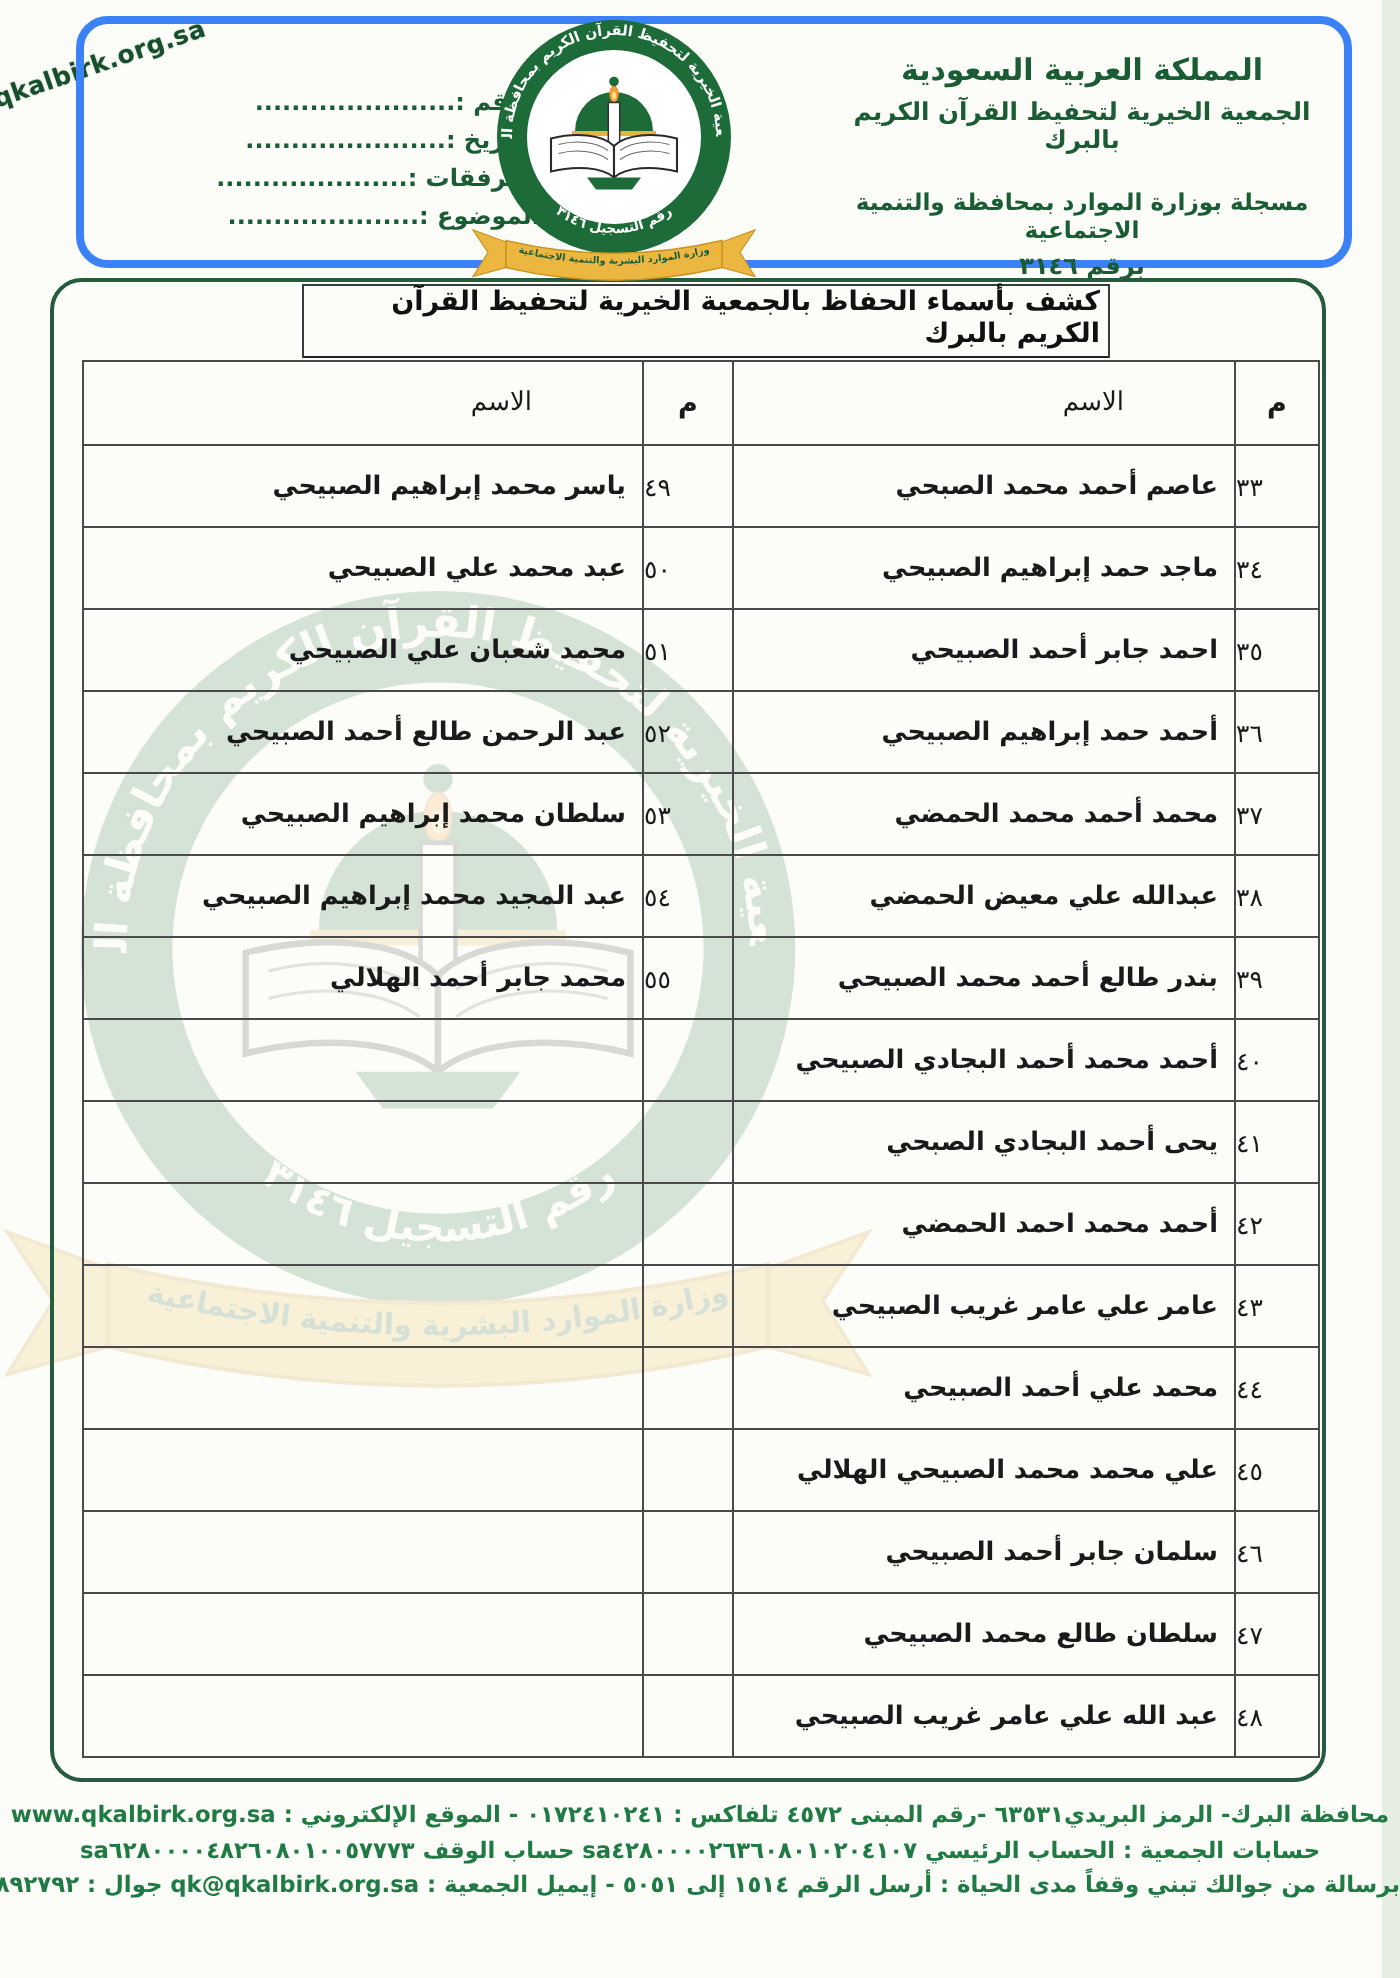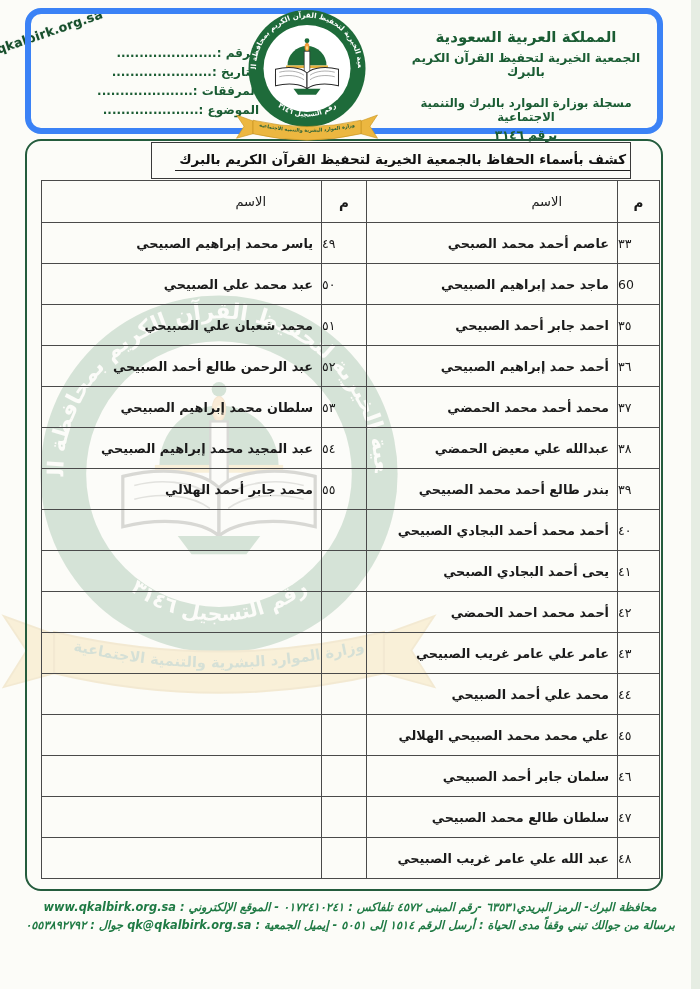--- a/index.html
+++ b/index.html
@@ -19,22 +19,22 @@
   
   .corner-site{
     position:absolute; left:-6px; top:24px;
     transform:rotate(-19deg);
     font-size:12.5px; font-weight:bold; color:#174f2c;
     letter-spacing:.3px;
     text-shadow:0 0 1px rgba(23,79,44,.4);
   }
   
   .top-box{
-    position:absolute; left:25px; top:8px; width:638px; height:126px;
-    border:6px solid #3b82f6; border-radius:16px;
+    position:absolute; left:38px; top:8px; width:638px; height:126px;
+    border:4px solid #3b82f6; border-radius:16px;
   }
   .org-block{
     position:absolute; right:12px; top:14px; width:238px;
     text-align:center; color:#1a5c33; direction:rtl;
   }
   .org-line1{ font-size:15px; font-weight:bold; margin-bottom:5px; }
   .org-line2{ font-size:12.3px; font-weight:bold; margin-bottom:17px; }
   .org-line3{ font-size:11.6px; font-weight:bold; margin-bottom:4px; }
   .org-line4{ font-size:12px; font-weight:bold; }
   .fields-block{
@@ -48,21 +48,21 @@
   .watermark{
     position:absolute; left:-10px; top:268px; width:458px; height:458px;
     opacity:.17; z-index:0; pointer-events:none;
   }
   
   .main-box{
     position:absolute; left:25px; top:139px; width:638px; height:752px;
     border:2px solid #245c3d; border-radius:16px; z-index:1;
   }
   .title-box{
-    position:absolute; left:124px; top:1px; width:480px; height:37px;
+    position:absolute; left:124px; top:1px; width:404px; height:37px;
     border:1.3px solid #3a3a3a;
     display:flex; align-items:center; justify-content:flex-end;
   }
   .title-text{
     direction:rtl; font-size:13.5px; font-weight:bold; color:#111;
     border-bottom:1.3px solid #222; padding:0 4px 3px 4px;
   }
   
   table.roster{
     position:absolute; left:14px; top:39px; width:618px;
@@ -78,21 +78,21 @@
   tr.row{ height:41px; }
   th.h-num{ font-size:13.5px; font-weight:bold; text-align:center; }
   th.h-name{ font-size:13px; font-weight:normal; text-align:start; padding-inline-start:55px; }
   td.c-num{ font-size:12.5px; font-weight:normal; text-align:left; }
   td.c-name{ font-size:12.8px; font-weight:bold; text-align:start; padding-inline-start:8px; }
   
   .footer{
     position:absolute; left:0; top:899px; width:700px;
     text-align:center; direction:rtl; color:#1f7a44; z-index:2;
   }
-  .footer .f-line{ font-size:11.4px; font-weight:bold; line-height:17.5px; white-space:nowrap;font-style:italic; }
+  .footer .f-line{ font-size:11.4px; font-weight:bold; line-height:17.5px; white-space:nowrap; }
 </style>
 </head>
 <body>
 
 <svg width="0" height="0" style="position:absolute" aria-hidden="true">
   <defs>
     <symbol id="society-logo" viewBox="0 0 200 200">
       <path id="lgArcTop" d="M 32,90 A 68,68 0 0 1 168,90" fill="none"></path>
       <path id="lgArcBot" d="M 36,90 A 64,64 0 0 0 164,90" fill="none"></path>
       <path id="lgRibbonPath" d="M 32,166 Q 100,183 168,166" fill="none"></path>
@@ -138,21 +138,21 @@
 <svg class="watermark" viewBox="0 0 200 200">
   <use href="#society-logo"></use>
 </svg>
 
 <div class="corner-site">qkalbirk.org.sa</div>
 
 <div class="top-box">
   <div class="org-block">
     <div class="org-line1">المملكة العربية السعودية</div>
     <div class="org-line2">الجمعية الخيرية لتحفيظ القرآن الكريم بالبرك</div>
-    <div class="org-line3">مسجلة بوزارة الموارد بالبرك والتنمية الاجتماعية</div>
+    <div class="org-line3">مسجلة بوزارة الموارد بمحافظة والتنمية الاجتماعية</div>
     <div class="org-line4">برقم ٣١٤٦</div>
   </div>
   <div class="fields-block">
     <div class="field-row"><span>الرقم :</span><span class="field-dots">......................</span></div>
     <div class="field-row"><span>التاريخ :</span><span class="field-dots">......................</span></div>
     <div class="field-row"><span>المرفقات :</span><span class="field-dots">.....................</span></div>
     <div class="field-row"><span>الموضوع :</span><span class="field-dots">.....................</span></div>
   </div>
 </div>
 
@@ -182,21 +182,21 @@
     </thead>
     <tbody>
   <tr class="row">
     <td class="c-num">٣٣</td>
     <td class="c-name">عاصم أحمد محمد الصبحي</td>
     <td class="c-num">٤٩</td>
     <td class="c-name">ياسر محمد إبراهيم الصبيحي</td>
   </tr>
 
   <tr class="row">
-    <td class="c-num">60</td>
+    <td class="c-num">٣٤</td>
     <td class="c-name">ماجد حمد إبراهيم الصبيحي</td>
     <td class="c-num">٥٠</td>
     <td class="c-name">عبد محمد علي الصبيحي</td>
   </tr>
 
   <tr class="row">
     <td class="c-num">٣٥</td>
     <td class="c-name">احمد جابر أحمد الصبيحي</td>
     <td class="c-num">٥١</td>
     <td class="c-name">محمد شعبان علي الصبيحي</td>
@@ -291,14 +291,15 @@
     <td class="c-name">عبد الله علي عامر غريب الصبيحي</td>
     <td class="c-num"></td>
     <td class="c-name"></td>
   </tr>
 </tbody>
   </table>
 </div>
 
 <div class="footer">
   <div class="f-line">محافظة البرك- الرمز البريدي٦٣٥٣١ -رقم المبنى ٤٥٧٢ تلفاكس : ٠١٧٢٤١٠٢٤١ - الموقع الإلكتروني : www.qkalbirk.org.sa</div>
+  <div class="f-line">حسابات الجمعية : الحساب الرئيسي sa٤٢٨٠٠٠٠٢٦٣٦٠٨٠١٠٢٠٤١٠٧    حساب الوقف   sa٦٢٨٠٠٠٠٤٨٢٦٠٨٠١٠٠٥٧٧٧٣</div>
   <div class="f-line">برسالة من جوالك تبني وقفاً مدى الحياة : أرسل الرقم ١٥١٤ إلى ٥٠٥١ - إيميل الجمعية : qk@qkalbirk.org.sa  جوال : ٠٥٥٣٨٩٢٧٩٢</div>
 </div>
 
 </body></html>

